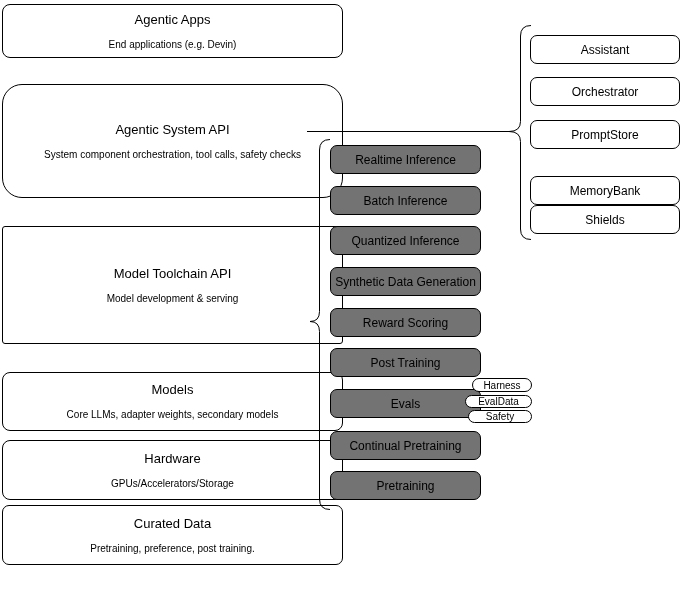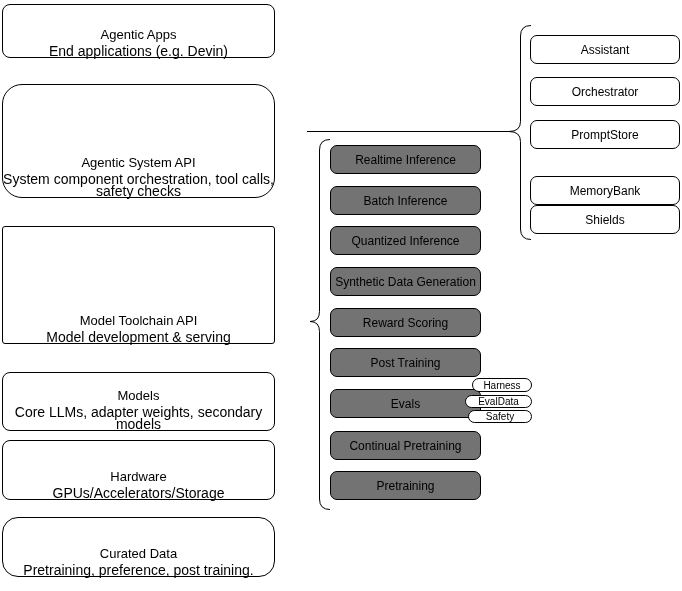--- a/index.html
+++ b/index.html
@@ -8,33 +8,33 @@
     width: 682px;
     height: 591px;
     background: #ffffff;
     font-family: "Liberation Sans", sans-serif;
     color: #000000;
     overflow: hidden;
   }
   .lbox {
     position: absolute;
     left: 2px;
-    width: 273px;
+    width: 341px;
     border: 1px solid #000000;
     background: #ffffff;
     box-sizing: border-box;
     display: flex;
     flex-direction: column;
     align-items: center;
-    justify-content: flex-end;
-    gap: 3px;
+    justify-content: center;
+    gap: 12px;
     text-align: center;
   }
   .lbox .t { font-size: 13px; line-height: 15px; }
-  .lbox .s { font-size: 14px; line-height: 12px; }
+  .lbox .s { font-size: 10px; line-height: 12px; }
   .mbox {
     position: absolute;
     left: 330px;
     width: 151px;
     height: 29px;
     border: 1px solid #000000;
     border-radius: 7px;
     background: #737373;
     box-sizing: border-box;
     display: flex;
@@ -104,21 +104,21 @@
   <div class="lbox" style="top:372px;height:59px;border-radius:8px;">
     <div class="t">Models</div>
     <div class="s">Core LLMs, adapter weights, secondary models</div>
   </div>
 
   <div class="lbox" style="top:440px;height:60px;border-radius:8px;">
     <div class="t">Hardware</div>
     <div class="s">GPUs/Accelerators/Storage</div>
   </div>
 
-  <div class="lbox" style="top:517px;height:60px;border-radius:16px;">
+  <div class="lbox" style="top:505px;height:60px;border-radius:7px;">
     <div class="t">Curated Data</div>
     <div class="s">Pretraining, preference, post training.</div>
   </div>
 
   <div class="mbox" style="top:145px;">Realtime Inference</div>
   <div class="mbox" style="top:226px;">Quantized Inference</div>
   <div class="mbox" style="top:186px;">Batch Inference</div>
   <div class="mbox" style="top:267px;">Synthetic Data Generation</div>
   <div class="mbox" style="top:308px;">Reward Scoring</div>
   <div class="mbox" style="top:348px;">Post Training</div>

